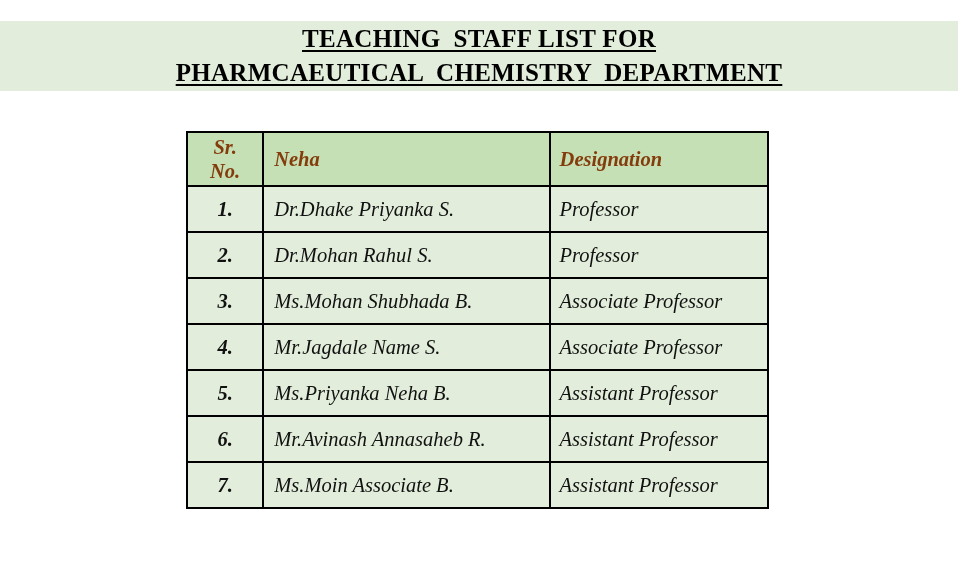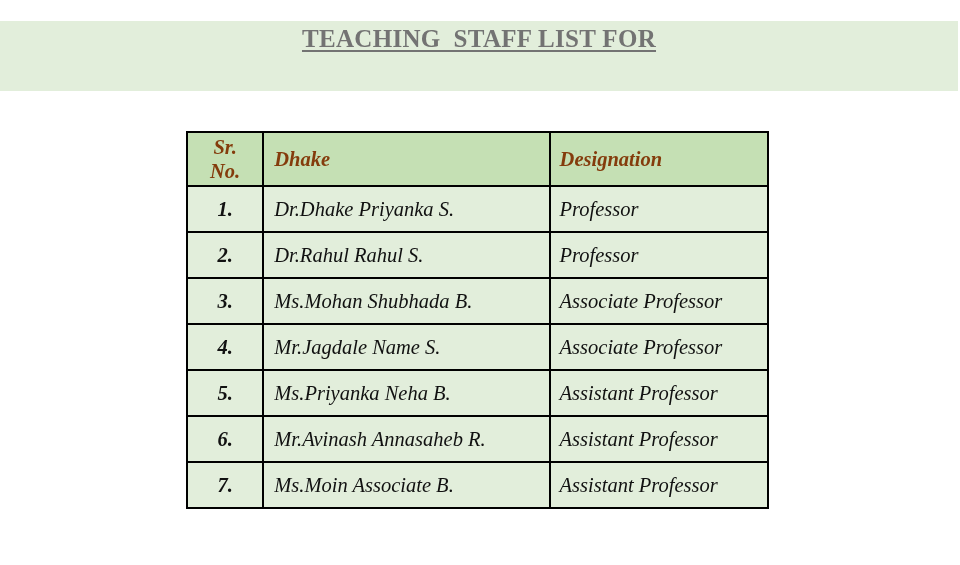--- a/index.html
+++ b/index.html
@@ -1,20 +1,20 @@
 <!DOCTYPE html>
 <html><head>
 <meta charset="utf-8">
 <style>
   html, body { margin: 0; padding: 0; background: #ffffff; }
   body { width: 960px; height: 565px; position: relative; overflow: hidden;
          font-family: "Liberation Serif", "DejaVu Serif", serif; }
   .banner { position: absolute; left: 0; top: 21px; width: 958px; height: 70px;
             background: #e2eedb; text-align: center; }
-  .title-line { color: #737373; font-weight: bold; font-size: 25px;
+  .title-line { color: #000000; font-weight: bold; font-size: 25px;
                 text-decoration: underline; text-decoration-thickness: 2px;
                 text-underline-offset: 3px; letter-spacing: 0.3px;
                 display: block; line-height: 34px; white-space: pre; }
   .title-line.first { margin-top: 1px; }
   table.staff { position: absolute; left: 186px; top: 131px; border-collapse: collapse;
                 width: 583px; font-style: italic; }
   table.staff td, table.staff th { border: 2px solid #000; padding: 0; font-size: 20.5px; }
   table.staff thead th { background: #c5e0b4; color: #843c0c; font-weight: bold;
                          height: 52px; text-align: left; }
   table.staff tbody td { background: #e2eedb; color: #111; height: 44px; }
@@ -23,44 +23,45 @@
   .c-desig { width: 214px; padding-left: 9px !important; }
   th.c-sr { line-height: 24px; }
   td.c-sr { font-weight: bold; }
   .sr-text { display: inline-block; text-align: center; }
 </style>
 </head>
 <body>
 
 <div class="banner">
   <span class="title-line first">TEACHING  STAFF LIST FOR</span>
+  <span class="title-line">PHARMCAEUTICAL  CHEMISTRY  DEPARTMENT</span>
 </div>
 
 <table class="staff">
   <thead>
     <tr>
       <th class="c-sr">
         <span class="sr-text">
           <span>Sr.</span><br>
           <span>No.</span>
         </span>
       </th>
-      <th class="c-name">Dhake</th>
+      <th class="c-name">Neha</th>
       <th class="c-desig">Designation</th>
     </tr>
   </thead>
   <tbody>
     <tr>
       <td class="c-sr">1.</td>
       <td class="c-name">Dr.Dhake  Priyanka  S.</td>
       <td class="c-desig">Professor</td>
     </tr>
     <tr>
       <td class="c-sr">2.</td>
-      <td class="c-name">Dr.Rahul  Rahul  S.</td>
+      <td class="c-name">Dr.Mohan  Rahul  S.</td>
       <td class="c-desig">Professor</td>
     </tr>
     <tr>
       <td class="c-sr">3.</td>
       <td class="c-name">Ms.Mohan  Shubhada  B.</td>
       <td class="c-desig">Associate Professor</td>
     </tr>
     <tr>
       <td class="c-sr">4.</td>
       <td class="c-name">Mr.Jagdale  Name  S.</td>

